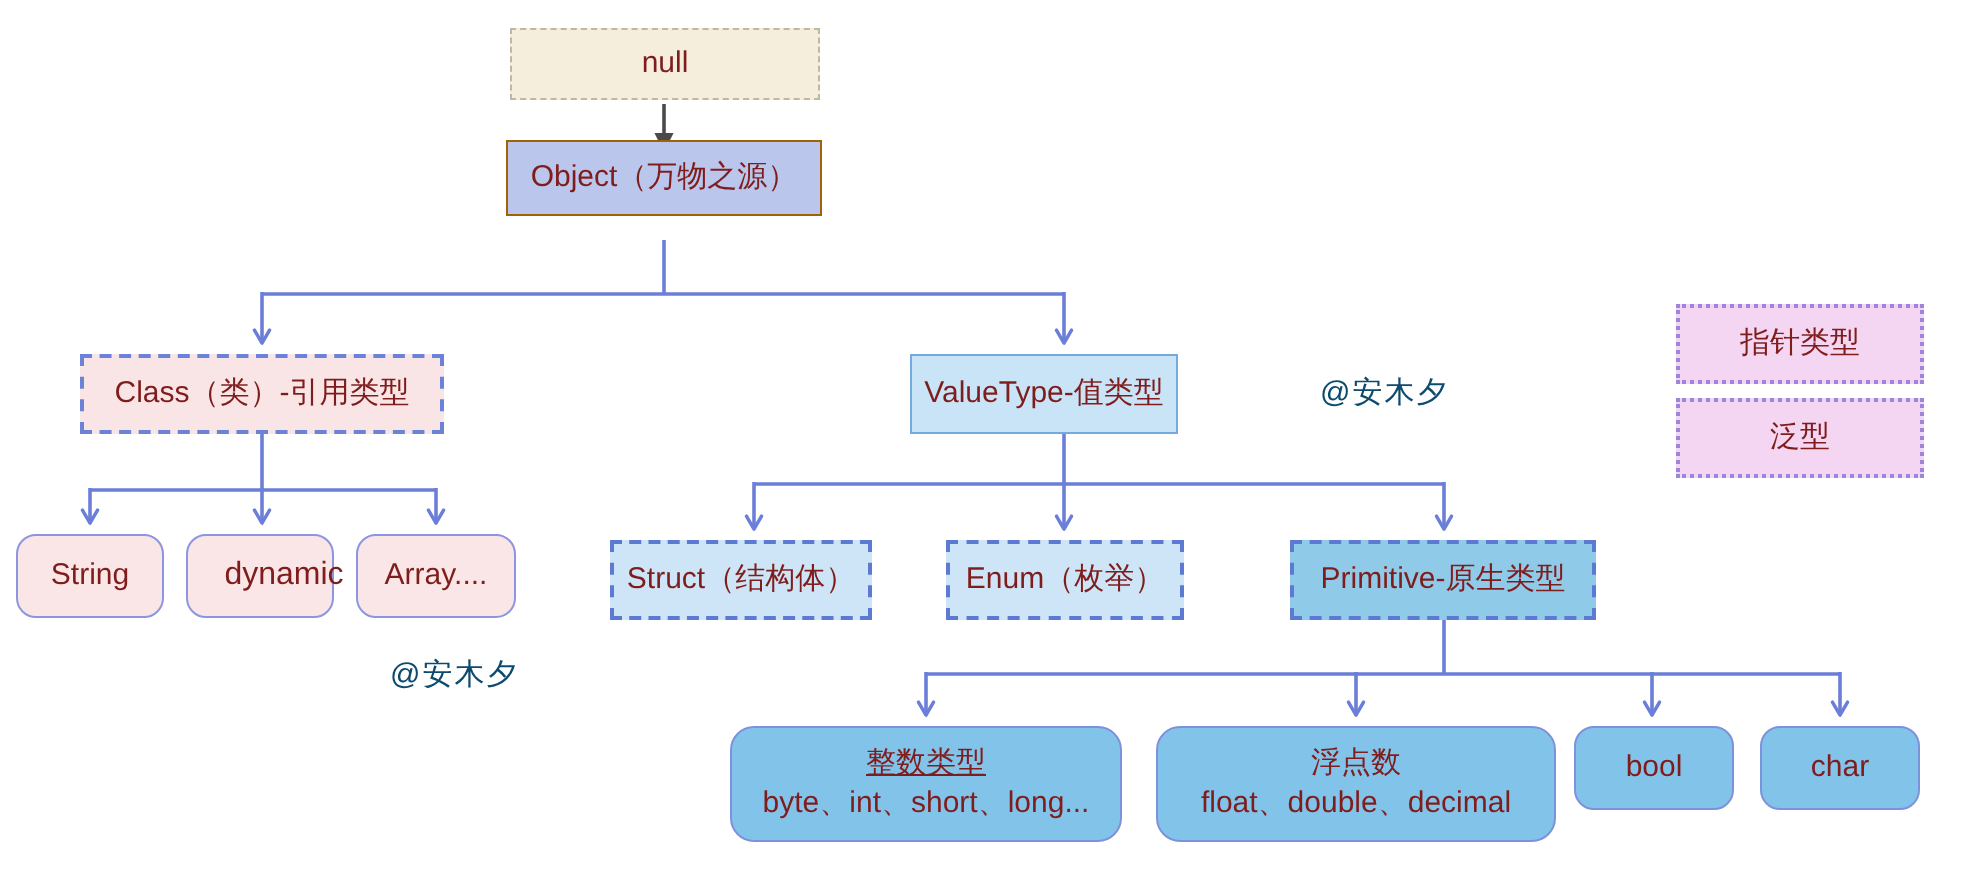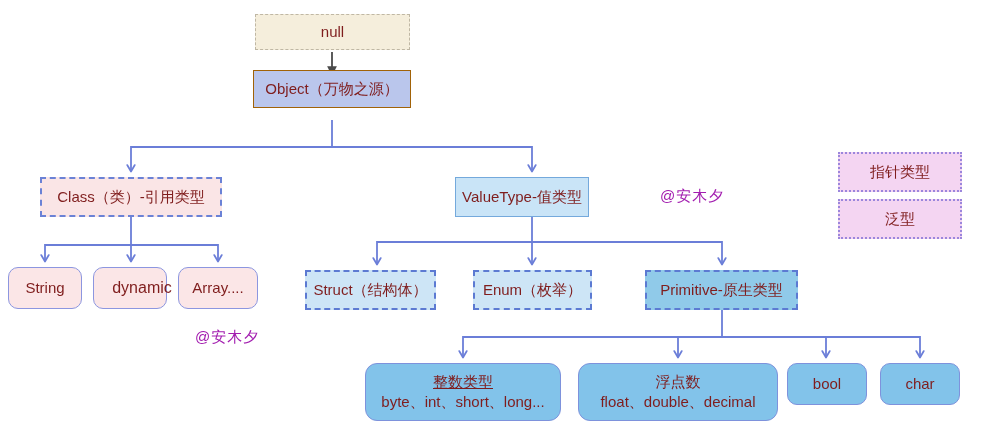--- a/index.html
+++ b/index.html
@@ -24,21 +24,21 @@
   .n-array     { left:178px; top:267px; width:80px;  height:42px; background:#fbe6e7; border:1.5px solid #8c96e0; border-radius:10px; }
   .n-struct    { left:305px; top:270px; width:131px; height:40px; background:#cde5f6; border:2px dashed #5c7ad2; }
   .n-enum      { left:473px; top:270px; width:119px; height:40px; background:#cde5f6; border:2px dashed #5c7ad2; }
   .n-primitive { left:645px; top:270px; width:153px; height:40px; background:#90cae9; border:2px dashed #5c7ad2; }
   .n-integer   { left:365px; top:363px; width:196px; height:58px; background:#82c3ea; border:1.5px solid #7e92dc; border-radius:12px; flex-direction:column; }
   .n-float     { left:578px; top:363px; width:200px; height:58px; background:#82c3ea; border:1.5px solid #7e92dc; border-radius:12px; flex-direction:column; }
   .n-bool      { left:787px; top:363px; width:80px;  height:42px; background:#82c3ea; border:1.5px solid #7e92dc; border-radius:10px; }
   .n-char      { left:880px; top:363px; width:80px;  height:42px; background:#82c3ea; border:1.5px solid #7e92dc; border-radius:10px; }
   .node .title-underline { text-decoration:underline; }
   .node .sub { margin-top:2px; }
-  .watermark { position:absolute; color:#a21caf; font-size:15px; letter-spacing:1px; }
+  .watermark { position:absolute; color:#0c4a6e; font-size:15px; letter-spacing:1px; }
   .wm1 { left:660px; top:187px; }
   .wm2 { left:195px; top:328px; }
 </style>
 </head>
 <body>
 
 <div class="stage">
 
   <svg class="wires" width="987" height="445" viewBox="0 0 987 445">
     <defs>

